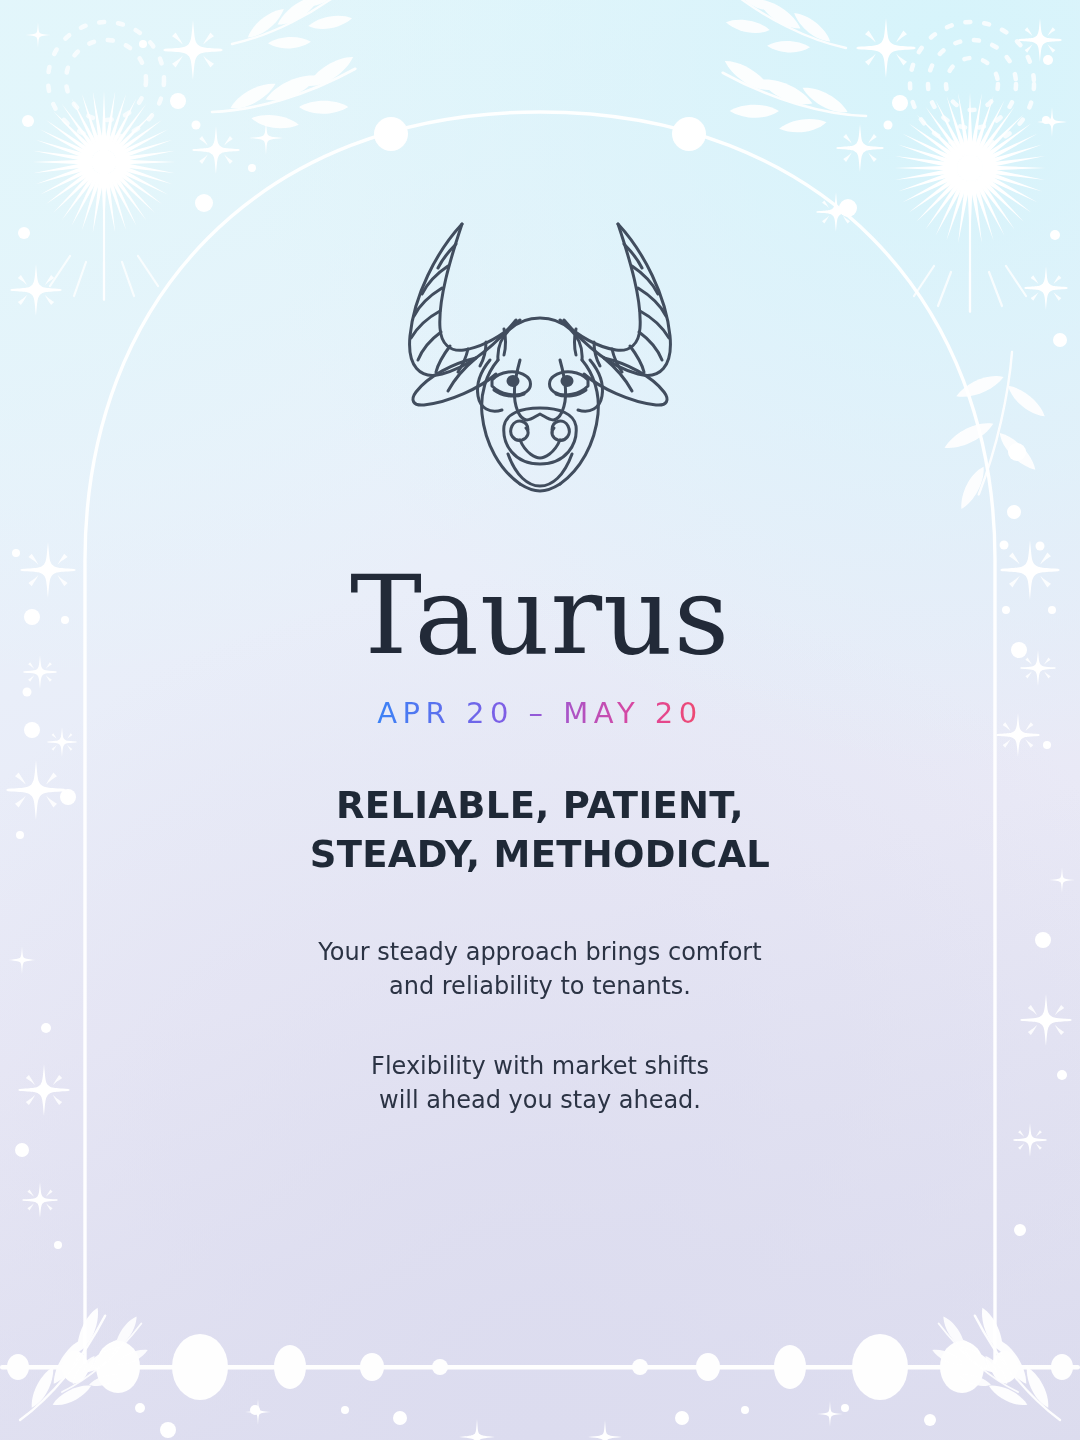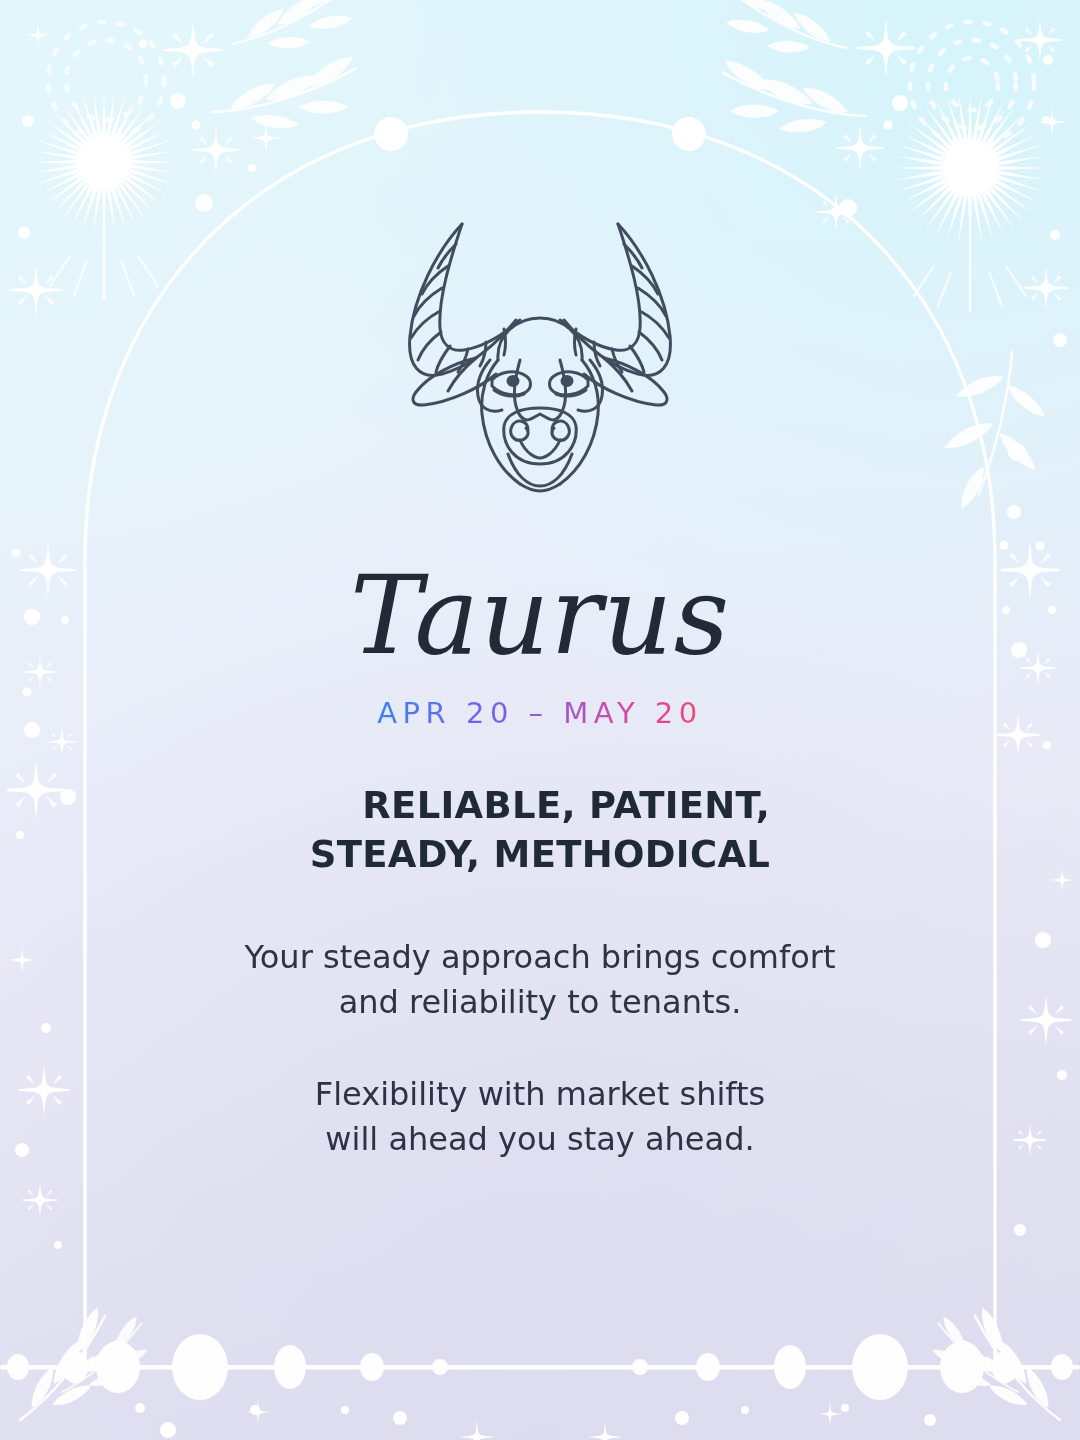--- a/index.html
+++ b/index.html
@@ -47,21 +47,20 @@
   .bull-wrap {
     margin-top: 208px;
     width: 320px;
     height: 300px;
   }
   .bull-wrap svg { width: 100%; height: 100%; display: block; }
 
   .zodiac-name {
     margin-top: 54px;
     font-family: "DejaVu Serif", serif;
-    font-style: italic;
     font-weight: 400;
     font-size: 108px;
     line-height: 1;
     color: #222a38;
     letter-spacing: 1px;
   }
 
   .date-range {
     margin-top: 26px;
     font-size: 29px;
@@ -74,26 +73,25 @@
     -webkit-text-fill-color: transparent;
   }
 
   .traits {
     margin-top: 52px;
     font-size: 37px;
     font-weight: 700;
     line-height: 1.32;
     letter-spacing: 0.3px;
     color: #1f2937;
-    text-align: right;
   }
 
   .desc {
     margin-top: 55px;
-    font-size: 32px;
+    font-size: 24px;
     line-height: 1.42;
     color: #2b3344;
     font-weight: 400;
   }
   .desc + .desc { margin-top: 46px; text-align: center; }
 </style>
 </head>
 <body>
 
 <div class="poster">

